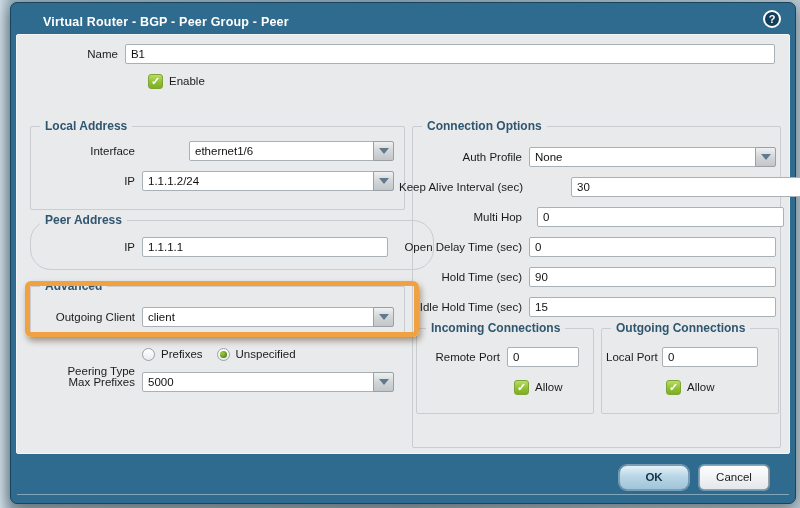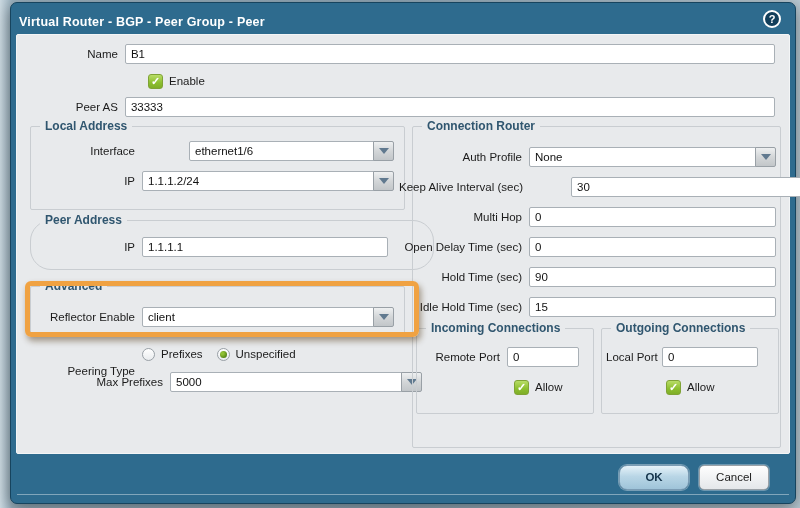--- a/index.html
+++ b/index.html
@@ -8,21 +8,21 @@
     font-family:"Liberation Sans", sans-serif;
     background:linear-gradient(90deg,#ccdae2 0px,#9db4c2 12px,#93abba 50%,#b9cad4 100%);
   }
   .dialog {
     position:absolute; left:10px; top:2px; width:786px; height:502px;
     background:#2e6b8e; border:1px solid #17445e; border-radius:7px;
     box-shadow:0 4px 16px rgba(0,0,0,.45);
   }
   .titlebar {
     position:absolute; left:0; top:0; right:0; height:38px;
-    display:flex; align-items:center; padding-left:8px;
+    display:flex; align-items:center; padding-left:32px;
     color:#fff; font-size:12.5px; font-weight:bold; letter-spacing:.2px;
   }
   .help-btn {
     position:absolute; right:14px; top:7px; width:18px; height:18px;
     border:2px solid #fff; border-radius:50%; background:#123f5b;
     color:#fff; font-size:11px; font-weight:bold; line-height:14px; text-align:center;
     cursor:pointer;
   }
   .content {
     position:absolute; left:5px; right:5px; top:31px; bottom:49px;
@@ -103,24 +103,20 @@
     <div class="row" style="left:0;top:8px;right:14px;">
       <span class="lbl" style="width:125px;">Name</span>
       <input class="txt" value="B1" style="">
     </div>
 
     <div class="row" style="left:131px;top:35px;">
       <span class="cb"><span>✓</span></span>
       <span class="cb-label">Enable</span>
     </div>
 
-    <div class="row" style="left:0;top:61px;right:14px;">
-      <span class="lbl" style="width:125px;">Peer AS</span>
-      <input class="txt" value="33333" style="">
-    </div>
 
     <div class="group" style="left:13px;top:91px;width:375px;height:84px;">
       <span class="legend">Local Address</span>
     </div>
     <div class="row" style="left:0;top:105px;justify-content:space-between;">
       <span class="lbl" style="width:125px;">Interface</span>
       <span class="combo" style="width:252px;padding-left:47px;">
         <input class="txt" value="ethernet1/6" style="">
         <span class="combo-btn">
             <span class="tri"></span>
@@ -142,68 +138,68 @@
     </div>
     <div class="row" style="left:0;top:201px;">
       <span class="lbl" style="width:125px;">IP</span>
       <input class="txt" style="width: 246px;" value="1.1.1.1">
     </div>
 
     <div class="group" style="left:13px;top:251px;width:375px;height:48px;">
       <span class="legend">Advanced</span>
     </div>
     <div class="row" style="left:0;top:271px;">
-      <span class="lbl" style="width:125px;">Reflector Enable</span>
+      <span class="lbl" style="width:125px;">Outgoing Client</span>
       <span class="combo" style="width:252px;">
         <input class="txt" value="client" style="">
         <span class="combo-btn">
             <span class="tri"></span>
           </span>
       </span>
     </div>
     <div class="orange-box"></div>
 
     <div class="row" style="left:0;top:308px;">
       <span class="lbl" style="width:125px;margin-top:33px;">Peering Type</span>
       <span class="radio"><span class="dot"></span></span>
       <span class="radio-label">Prefixes</span>
       <span class="radio sel">
           <span class="dot"></span>
         </span>
       <span class="radio-label">Unspecified</span>
     </div>
 
-    <div class="row" style="left:0;top:336px;padding-left:28px;">
+    <div class="row" style="left:0;top:336px;">
       <span class="lbl" style="width:125px;">Max Prefixes</span>
       <span class="combo" style="width:252px;align-items:center;">
         <input class="txt" value="5000" style="">
         <span class="combo-btn">
             <span class="tri"></span>
           </span>
       </span>
     </div>
 
     <div class="group" style="left:395px;top:91px;width:369px;height:322px;">
-      <span class="legend">Connection Router</span>
+      <span class="legend">Connection Options</span>
     </div>
 
     <div class="row" style="left:382px;top:111px;">
       <span class="lbl" style="width:130px;">Auth Profile</span>
       <span class="combo" style="width:247px;">
         <input class="txt" value="None" style="">
         <span class="combo-btn">
             <span class="tri"></span>
           </span>
       </span>
     </div>
     <div class="row" style="left:382px;top:141px;">
       <span class="lbl" style="width:130px;">Keep Alive Interval (sec)</span>
       <input class="txt" style="width: 247px; margin-left: 42px;" value="30">
     </div>
-    <div class="row" style="left:382px;top:171px;">
+    <div class="row" style="left:382px;top:171px;gap:8px;">
       <span class="lbl" style="width:130px;">Multi Hop</span>
       <input class="txt" style="width: 247px;" value="0">
     </div>
     <div class="row" style="left:382px;top:201px;">
       <span class="lbl" style="width:130px;">Open Delay Time (sec)</span>
       <input class="txt" style="width: 247px;" value="0">
     </div>
     <div class="row" style="left:382px;top:231px;">
       <span class="lbl" style="width:130px;">Hold Time (sec)</span>
       <input class="txt" style="width: 247px;" value="90">

